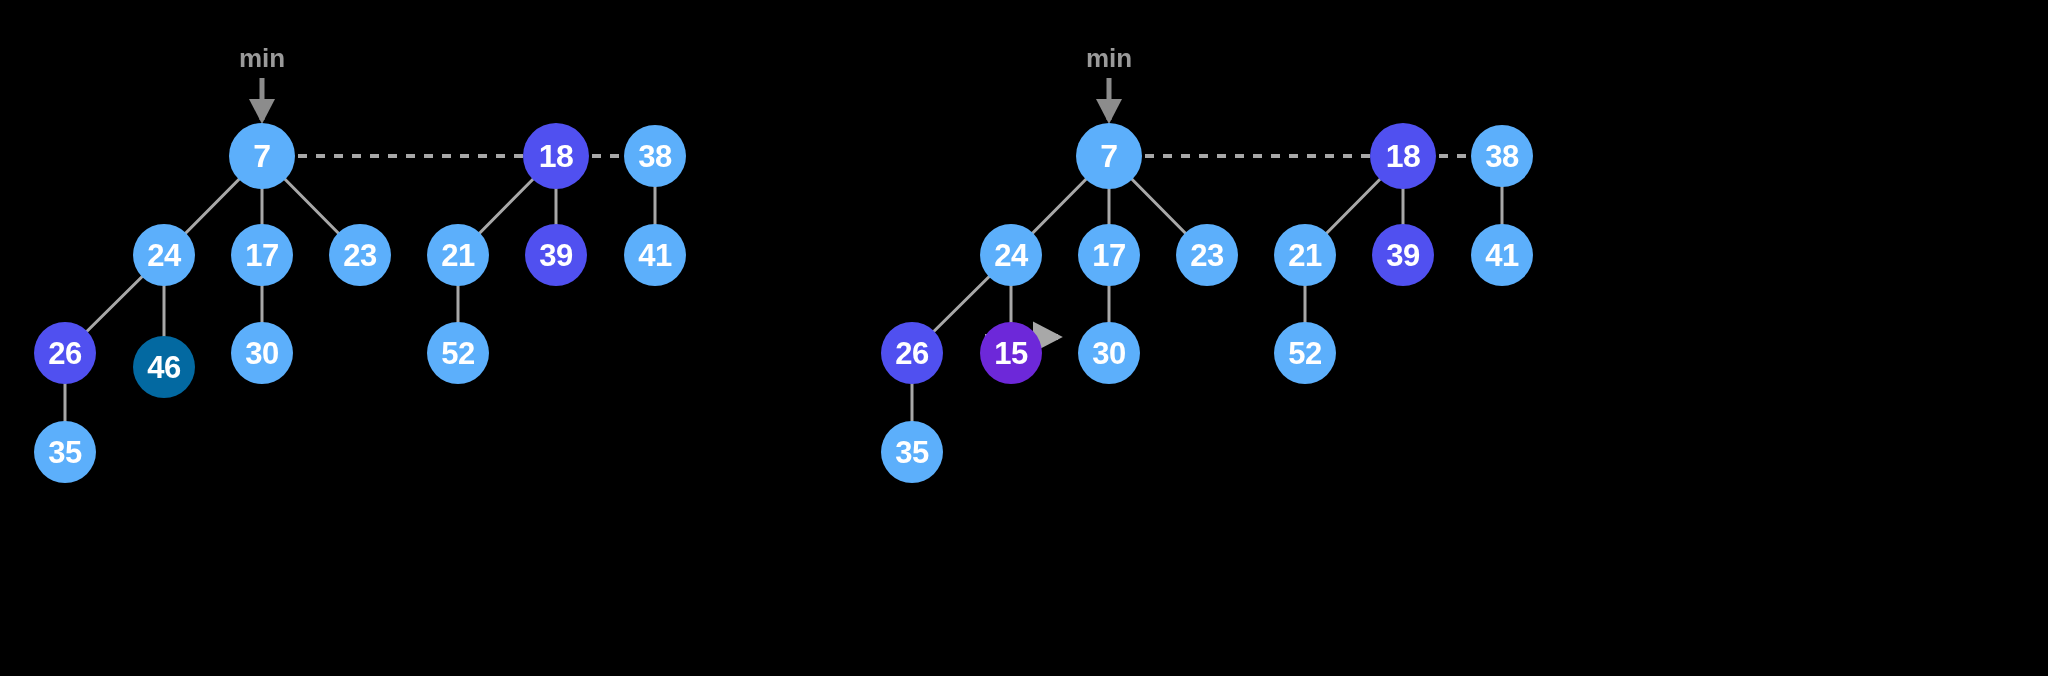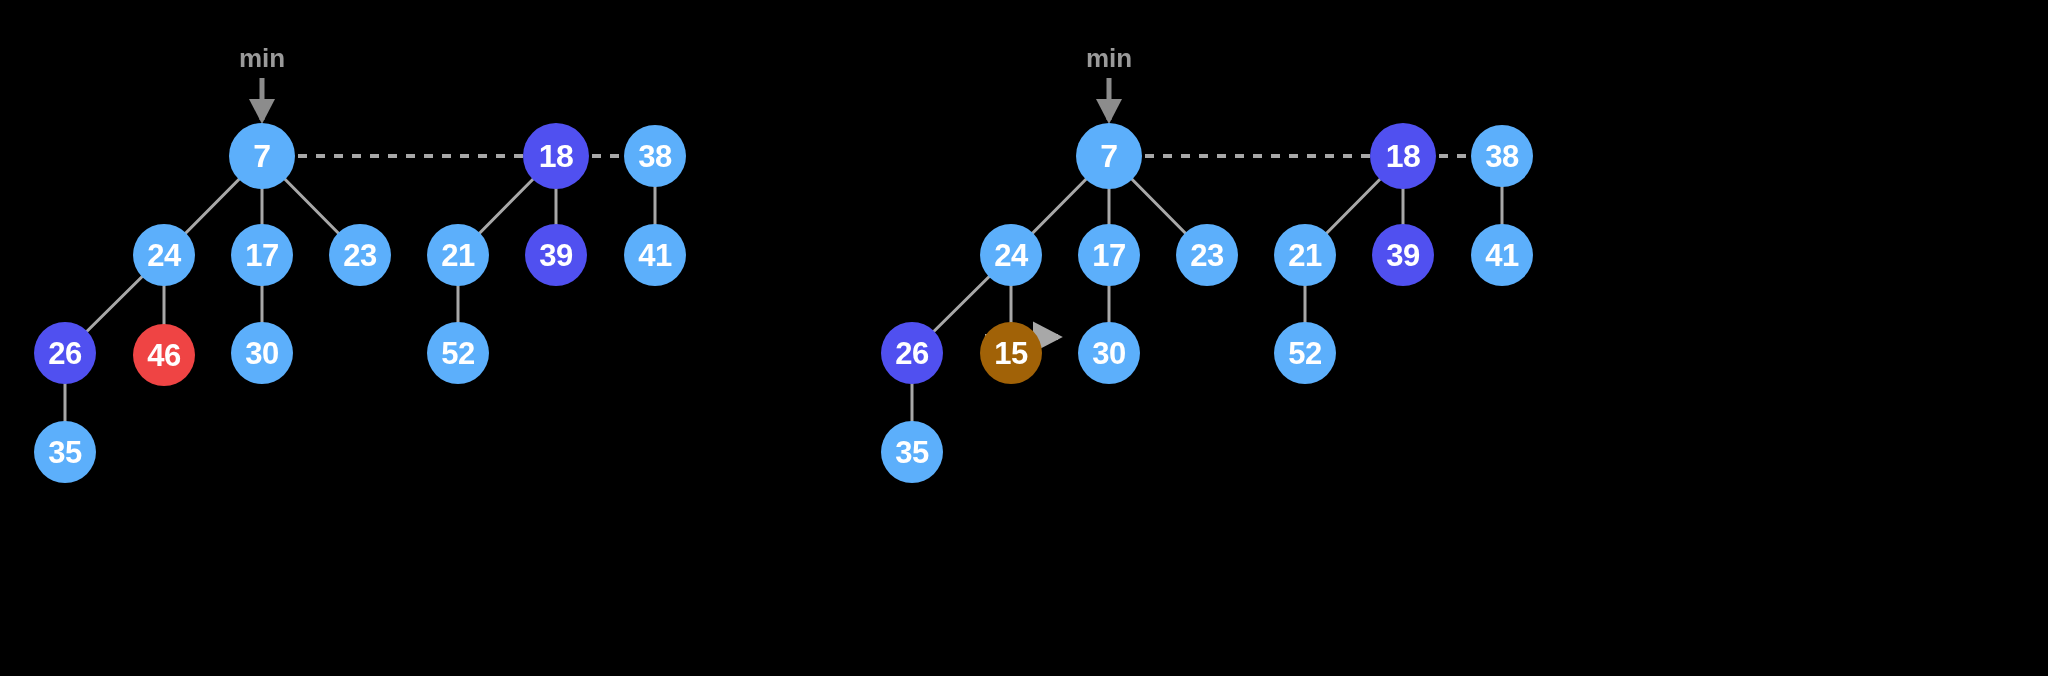--- a/index.html
+++ b/index.html
@@ -94,21 +94,21 @@
       </div>
       <div class="node" style="left: 525px; top: 224px; width: 62px; height: 62px; background: rgb(80, 80, 240); font-size: 31px;">
         <span>39</span>
       </div>
       <div class="node" style="left: 624px; top: 224px; width: 62px; height: 62px; background: rgb(92, 175, 251); font-size: 31px;">
         <span>41</span>
       </div>
       <div class="node" style="left: 34px; top: 322px; width: 62px; height: 62px; background: rgb(80, 80, 240); font-size: 31px;">
         <span>26</span>
       </div>
-      <div class="node" style="left: 133px; top: 324px; width: 62px; height: 62px; background: #ef4444; font-size: 31px;">
+      <div class="node" style="left: 133px; top: 336px; width: 62px; height: 62px; background: #0369a1; font-size: 31px;">
         <span>46</span>
       </div>
       <div class="node" style="left: 231px; top: 322px; width: 62px; height: 62px; background: rgb(92, 175, 251); font-size: 31px;">
         <span>30</span>
       </div>
       <div class="node" style="left: 427px; top: 322px; width: 62px; height: 62px; background: rgb(92, 175, 251); font-size: 31px;">
         <span>52</span>
       </div>
       <div class="node" style="left: 34px; top: 421px; width: 62px; height: 62px; background: rgb(92, 175, 251); font-size: 31px;">
         <span>35</span>
@@ -137,21 +137,21 @@
       </div>
       <div class="node" style="left: 1372px; top: 224px; width: 62px; height: 62px; background: rgb(80, 80, 240); font-size: 31px;">
         <span>39</span>
       </div>
       <div class="node" style="left: 1471px; top: 224px; width: 62px; height: 62px; background: rgb(92, 175, 251); font-size: 31px;">
         <span>41</span>
       </div>
       <div class="node" style="left: 881px; top: 322px; width: 62px; height: 62px; background: rgb(80, 80, 240); font-size: 31px;">
         <span>26</span>
       </div>
-      <div class="node" style="left: 980px; top: 322px; width: 62px; height: 62px; background: #a16207; font-size: 31px;">
+      <div class="node" style="left: 980px; top: 322px; width: 62px; height: 62px; background: #6d28d9; font-size: 31px;">
         <span>15</span>
       </div>
       <div class="node" style="left: 1078px; top: 322px; width: 62px; height: 62px; background: rgb(92, 175, 251); font-size: 31px;">
         <span>30</span>
       </div>
       <div class="node" style="left: 1274px; top: 322px; width: 62px; height: 62px; background: rgb(92, 175, 251); font-size: 31px;">
         <span>52</span>
       </div>
       <div class="node" style="left: 881px; top: 421px; width: 62px; height: 62px; background: rgb(92, 175, 251); font-size: 31px;">
         <span>35</span>

